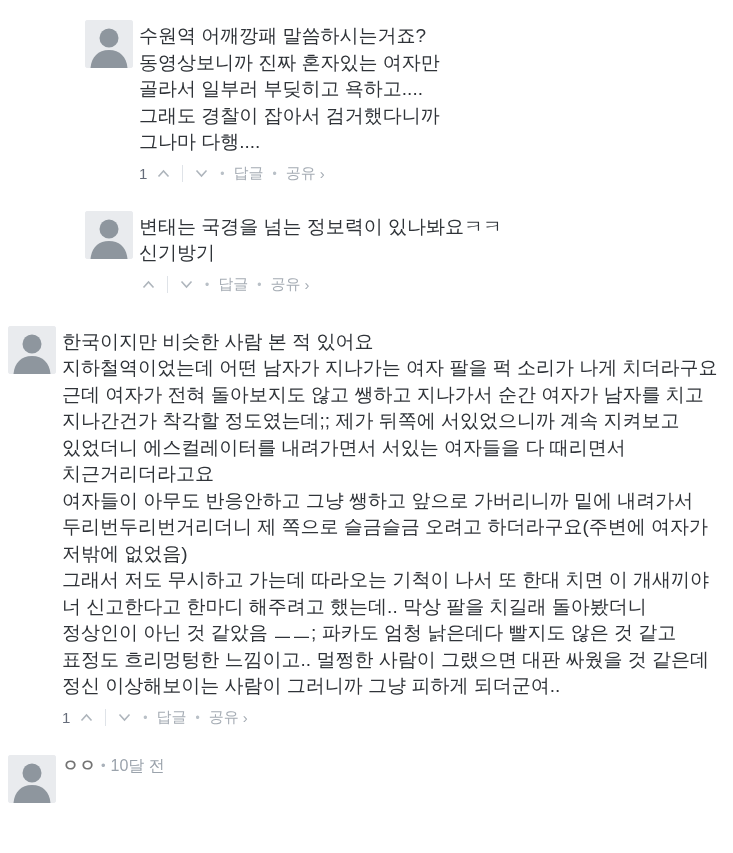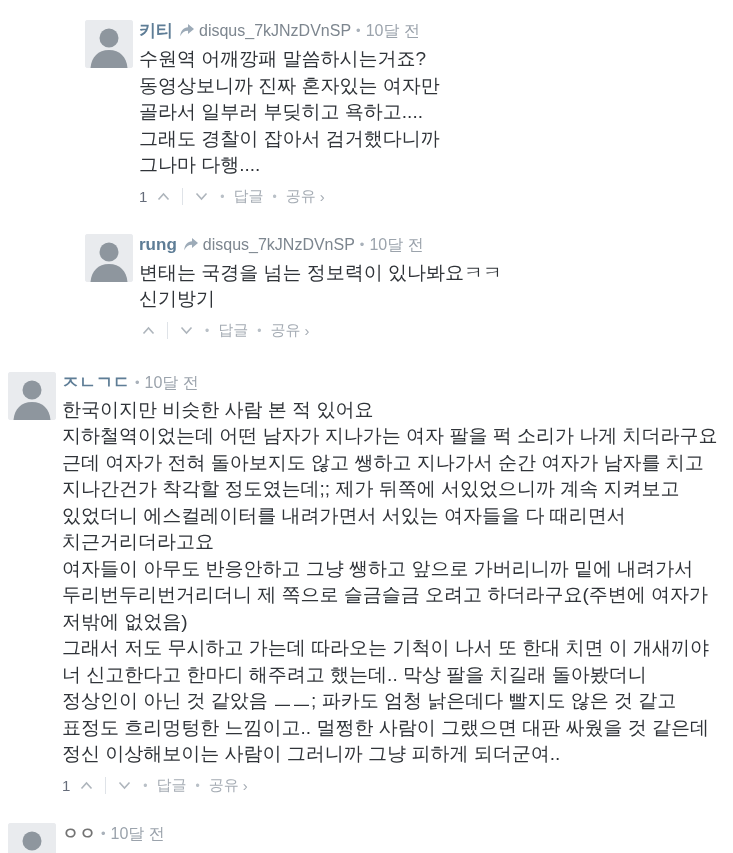--- a/index.html
+++ b/index.html
@@ -64,25 +64,20 @@
 
   <div class="comment reply">
     <div class="avatar">
       <svg width="48" height="48" viewBox="0 0 48 48">
         <rect width="48" height="48" fill="#e9ebee"></rect>
         <circle cx="24" cy="18" r="9.5" fill="#8e969e"></circle>
         <path d="M24 30 C13 30 6.5 37 5.5 48 L42.5 48 C41.5 37 35 30 24 30 Z" fill="#8e969e"></path>
       </svg>
     </div>
     <div class="content">
-      <div class="header">
-        <a class="author">키티</a><span class="reply-arrow"><svg width="14" height="13" viewBox="0 0 14 13">
-              <path d="M8 3.2 V0 L14 5 L8 10 V6.8 C4.6 6.8 2.2 8.4 0.2 12.2 C0.6 6.6 3.6 3.6 8 3.2 Z" fill="#9dabb8"></path>
-            </svg></span><a class="parent-link">disqus_7kJNzDVnSP</a><span class="meta-dot">•</span><a class="time-link">10달 전</a>
-      </div>
       <div class="body-text">수원역 어깨깡패 말씀하시는거죠?
 동영상보니까 진짜 혼자있는 여자만
 골라서 일부러 부딪히고 욕하고....
 그래도 경찰이 잡아서 검거했다니까
 그나마 다행....</div>
       <div class="footer">
         <span class="vote-count">1</span>
         <span class="vote-btn">
             <svg width="13" height="9" viewBox="0 0 13 9">
               <polyline points="1.5,7.5 6.5,2 11.5,7.5" fill="none" stroke="#aeb5bc" stroke-width="1.6"></polyline>
@@ -105,25 +100,20 @@
 
   <div class="comment reply">
     <div class="avatar">
       <svg width="48" height="48" viewBox="0 0 48 48">
         <rect width="48" height="48" fill="#e9ebee"></rect>
         <circle cx="24" cy="18" r="9.5" fill="#8e969e"></circle>
         <path d="M24 30 C13 30 6.5 37 5.5 48 L42.5 48 C41.5 37 35 30 24 30 Z" fill="#8e969e"></path>
       </svg>
     </div>
     <div class="content">
-      <div class="header">
-        <a class="author">rung</a><span class="reply-arrow"><svg width="14" height="13" viewBox="0 0 14 13">
-              <path d="M8 3.2 V0 L14 5 L8 10 V6.8 C4.6 6.8 2.2 8.4 0.2 12.2 C0.6 6.6 3.6 3.6 8 3.2 Z" fill="#9dabb8"></path>
-            </svg></span><a class="parent-link">disqus_7kJNzDVnSP</a><span class="meta-dot">•</span><a class="time-link">10달 전</a>
-      </div>
       <div class="body-text">변태는 국경을 넘는 정보력이 있나봐요ㅋㅋ
 신기방기</div>
       <div class="footer">
         <span class="vote-btn">
             <svg width="13" height="9" viewBox="0 0 13 9">
               <polyline points="1.5,7.5 6.5,2 11.5,7.5" fill="none" stroke="#aeb5bc" stroke-width="1.6"></polyline>
             </svg>
           </span>
         <span class="vote-divider"></span>
         <span class="vote-btn">
@@ -142,23 +132,20 @@
 
   <div class="comment extra-gap">
     <div class="avatar">
       <svg width="48" height="48" viewBox="0 0 48 48">
         <rect width="48" height="48" fill="#e9ebee"></rect>
         <circle cx="24" cy="18" r="9.5" fill="#8e969e"></circle>
         <path d="M24 30 C13 30 6.5 37 5.5 48 L42.5 48 C41.5 37 35 30 24 30 Z" fill="#8e969e"></path>
       </svg>
     </div>
     <div class="content">
-      <div class="header">
-        <a class="author">ㅈㄴㄱㄷ</a><span class="meta-dot">•</span><a class="time-link">10달 전</a>
-      </div>
       <div class="body-text">한국이지만 비슷한 사람 본 적 있어요
 지하철역이었는데 어떤 남자가 지나가는 여자 팔을 퍽 소리가 나게 치더라구요
 근데 여자가 전혀 돌아보지도 않고 쌩하고 지나가서 순간 여자가 남자를 치고 지나간건가 착각할 정도였는데;; 제가 뒤쪽에 서있었으니까 계속 지켜보고 있었더니 에스컬레이터를 내려가면서 서있는 여자들을 다 때리면서 치근거리더라고요
 여자들이 아무도 반응안하고 그냥 쌩하고 앞으로 가버리니까 밑에 내려가서 두리번두리번거리더니 제 쪽으로 슬금슬금 오려고 하더라구요(주변에 여자가 저밖에 없었음)
 그래서 저도 무시하고 가는데 따라오는 기척이 나서 또 한대 치면 이 개새끼야 너 신고한다고 한마디 해주려고 했는데.. 막상 팔을 치길래 돌아봤더니 정상인이 아닌 것 같았음 ㅡㅡ; 파카도 엄청 낡은데다 빨지도 않은 것 같고 표정도 흐리멍텅한 느낌이고.. 멀쩡한 사람이 그랬으면 대판 싸웠을 것 같은데 정신 이상해보이는 사람이 그러니까 그냥 피하게 되더군여..</div>
       <div class="footer">
         <span class="vote-count">1</span>
         <span class="vote-btn">
             <svg width="13" height="9" viewBox="0 0 13 9">
               <polyline points="1.5,7.5 6.5,2 11.5,7.5" fill="none" stroke="#aeb5bc" stroke-width="1.6"></polyline>

